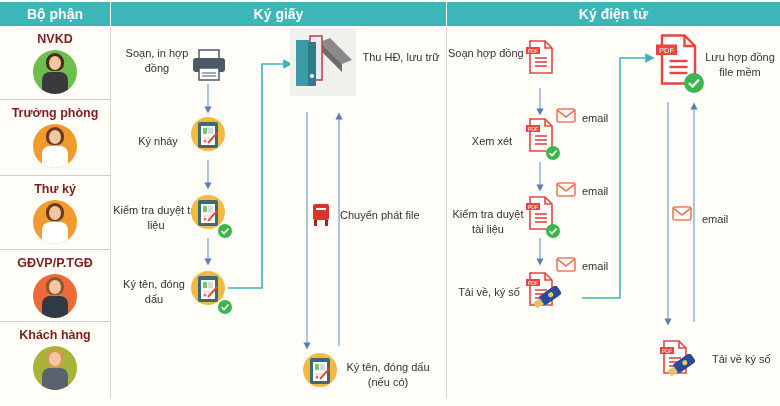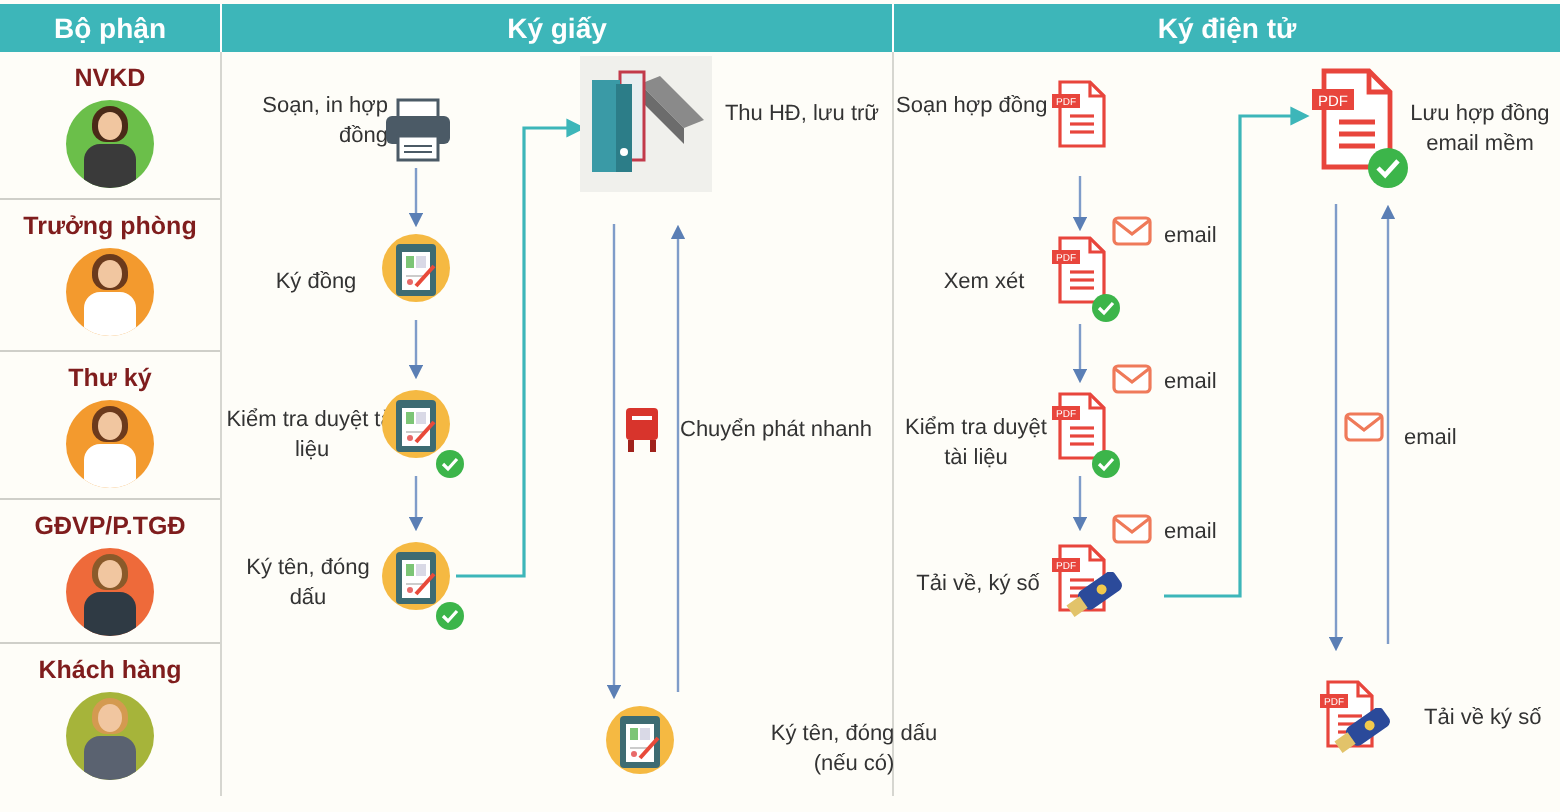--- a/index.html
+++ b/index.html
@@ -97,30 +97,30 @@
     <line x1="540" y1="88" x2="540" y2="112" stroke="#7f9cc9" stroke-width="1.2" marker-end="url(#ab)"></line>
     <line x1="540" y1="162" x2="540" y2="188" stroke="#7f9cc9" stroke-width="1.2" marker-end="url(#ab)"></line>
     <line x1="540" y1="238" x2="540" y2="262" stroke="#7f9cc9" stroke-width="1.2" marker-end="url(#ab)"></line>
 
     <polyline points="582,298 620,298 620,58 650,58" fill="none" stroke="#3db6b9" stroke-width="1.6" marker-end="url(#at)"></polyline>
 
     <line x1="668" y1="102" x2="668" y2="322" stroke="#7f9cc9" stroke-width="1.2" marker-end="url(#ab)"></line>
     <line x1="694" y1="322" x2="694" y2="106" stroke="#7f9cc9" stroke-width="1.2" marker-end="url(#ab)"></line>
   </svg>
 
-  <div class="lbl" style="left:120px;top:46px;width:74px;text-align:right;">Soạn, in hợp đồng</div>
+  <div class="lbl" style="left:120px;top:46px;width:74px;">Soạn, in hợp đồng</div>
   <svg class="ico" style="left:191px;top:48px" width="36" height="34">
     <rect x="8" y="2" width="20" height="10" fill="#fff" stroke="#4b5a66" stroke-width="1.5"></rect>
     <rect x="2" y="10" width="32" height="14" rx="3" fill="#4b5a66"></rect>
     <rect x="8" y="20" width="20" height="12" fill="#fff" stroke="#4b5a66" stroke-width="1.5"></rect>
     <line x1="11" y1="25" x2="25" y2="25" stroke="#4b5a66"></line>
       <line x1="11" y1="28" x2="25" y2="28" stroke="#4b5a66"></line>
   </svg>
 
-  <div class="lbl" style="left:128px;top:134px;width:60px;">Ký đồng</div>
+  <div class="lbl" style="left:128px;top:134px;width:60px;">Ký nháy</div>
   <div class="ico clip" style="left:190px;top:116px"><svg width="36" height="36">
         <circle cx="18" cy="18" r="17" fill="#f5b942"></circle>
         <rect x="8" y="6" width="20" height="26" rx="2" fill="#3d6b72"></rect>
         <rect x="11" y="10" width="14" height="19" fill="#fff"></rect>
         <rect x="13" y="12" width="4" height="6" fill="#7cc576"></rect>
         <rect x="18" y="12" width="5" height="6" fill="#d9d9e6"></rect>
         <line x1="13" y1="22" x2="23" y2="22" stroke="#ccc"></line>
         <circle cx="15" cy="25" r="1.5" fill="#e86a6a"></circle>
         <line x1="18" y1="27" x2="27" y2="17" stroke="#e84a3a" stroke-width="2"></line>
       </svg></div>
@@ -165,33 +165,33 @@
     <circle x="0" cx="22" cy="48" r="2" fill="#fff"></circle>
   </svg>
   <div class="lbl" style="left:358px;top:50px;width:86px;text-align:center;">Thu HĐ, lưu trữ</div>
 
   <svg class="ico" style="left:312px;top:203px" width="18" height="24">
     <rect x="1" y="1" width="16" height="16" rx="2" fill="#d8342c"></rect>
     <rect x="4" y="5" width="10" height="2" fill="#fff"></rect>
     <rect x="2" y="17" width="3" height="6" fill="#a0221c"></rect>
       <rect x="13" y="17" width="3" height="6" fill="#a0221c"></rect>
   </svg>
-  <div class="lbl" style="left:340px;top:208px;width:104px;text-align:left;">Chuyển phát nhanh</div>
+  <div class="lbl" style="left:340px;top:208px;width:104px;text-align:left;">Chuyển phát file</div>
 
   <div class="ico clip" style="left:302px;top:352px"><svg width="36" height="36">
         <circle cx="18" cy="18" r="17" fill="#f5b942"></circle>
         <rect x="8" y="6" width="20" height="26" rx="2" fill="#3d6b72"></rect>
         <rect x="11" y="10" width="14" height="19" fill="#fff"></rect>
         <rect x="13" y="12" width="4" height="6" fill="#7cc576"></rect>
         <rect x="18" y="12" width="5" height="6" fill="#d9d9e6"></rect>
         <line x1="13" y1="22" x2="23" y2="22" stroke="#ccc"></line>
         <circle cx="15" cy="25" r="1.5" fill="#e86a6a"></circle>
         <line x1="18" y1="27" x2="27" y2="17" stroke="#e84a3a" stroke-width="2"></line>
       </svg></div>
-  <div class="lbl" style="left:340px;top:360px;width:96px;margin-left:39px;">Ký tên, đóng dấu (nếu có)</div>
+  <div class="lbl" style="left:340px;top:360px;width:96px;">Ký tên, đóng dấu (nếu có)</div>
 
   <div class="lbl" style="left:448px;top:46px;width:80px;text-align:left;">Soạn hợp đồng</div>
   <div class="ico pdf" style="left:526px;top:40px"><svg width="28" height="34" viewBox="0 0 28 34">
         <path d="M4,1 H19 L26,8 V33 H4 Z" fill="#fff" stroke="#e8453c" stroke-width="1.6"></path>
         <path d="M19,1 V8 H26" fill="none" stroke="#e8453c" stroke-width="1.6"></path>
         <rect x="0" y="7" width="14" height="7" fill="#e8453c"></rect>
         <text x="7" y="12.6" font-size="5" fill="#fff" text-anchor="middle" font-family="Liberation Sans, sans-serif">PDF</text>
         <line x1="9" y1="18" x2="21" y2="18" stroke="#e8453c" stroke-width="1.6"></line>
         <line x1="9" y1="22" x2="21" y2="22" stroke="#e8453c" stroke-width="1.6"></line>
         <line x1="9" y1="26" x2="21" y2="26" stroke="#e8453c" stroke-width="1.6"></line>
@@ -268,21 +268,21 @@
         <path d="M19,1 V8 H26" fill="none" stroke="#e8453c" stroke-width="1.6"></path>
         <rect x="0" y="7" width="14" height="7" fill="#e8453c"></rect>
         <text x="7" y="12.6" font-size="5" fill="#fff" text-anchor="middle" font-family="Liberation Sans, sans-serif">PDF</text>
         <line x1="9" y1="18" x2="21" y2="18" stroke="#e8453c" stroke-width="1.6"></line>
         <line x1="9" y1="22" x2="21" y2="22" stroke="#e8453c" stroke-width="1.6"></line>
         <line x1="9" y1="26" x2="21" y2="26" stroke="#e8453c" stroke-width="1.6"></line>
       </svg><svg width="20" height="20" viewBox="0 0 14 14" style="position:absolute;right:-6px;bottom:-4px">
         <circle cx="7" cy="7" r="7" fill="#3cb54a"></circle>
         <path d="M3.5,7 L6,9.5 L10.5,4.5" stroke="#fff" stroke-width="1.6" fill="none"></path>
       </svg></div>
-  <div class="lbl" style="left:702px;top:50px;width:76px;">Lưu hợp đồng email mềm</div>
+  <div class="lbl" style="left:702px;top:50px;width:76px;">Lưu hợp đồng file mềm</div>
 
   <div class="ico pdf usb" style="left:660px;top:340px"><svg width="28" height="34" viewBox="0 0 28 34">
         <path d="M4,1 H19 L26,8 V33 H4 Z" fill="#fff" stroke="#e8453c" stroke-width="1.6"></path>
         <path d="M19,1 V8 H26" fill="none" stroke="#e8453c" stroke-width="1.6"></path>
         <rect x="0" y="7" width="14" height="7" fill="#e8453c"></rect>
         <text x="7" y="12.6" font-size="5" fill="#fff" text-anchor="middle" font-family="Liberation Sans, sans-serif">PDF</text>
         <line x1="9" y1="18" x2="21" y2="18" stroke="#e8453c" stroke-width="1.6"></line>
         <line x1="9" y1="22" x2="21" y2="22" stroke="#e8453c" stroke-width="1.6"></line>
         <line x1="9" y1="26" x2="21" y2="26" stroke="#e8453c" stroke-width="1.6"></line>
       </svg><svg width="30" height="24" style="position:absolute;left:6px;top:14px">

